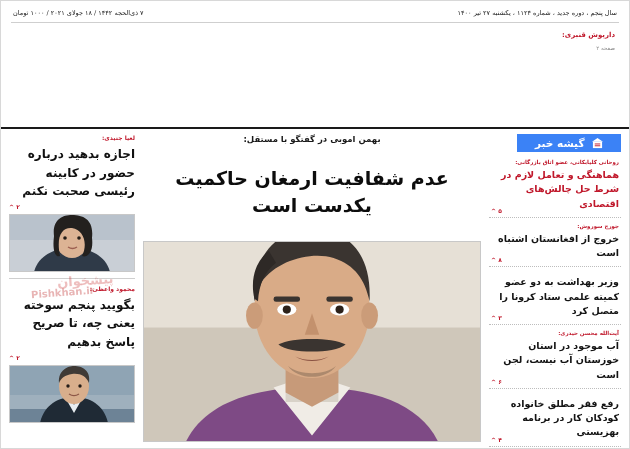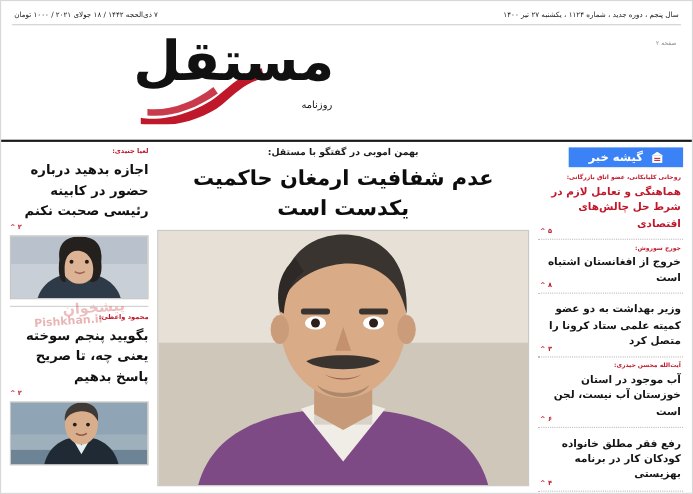--- a/index.html
+++ b/index.html
@@ -180,20 +180,21 @@
     font-weight: bold;
   }
 
   
   .col-center {
     flex: 1;
     direction: rtl;
     display: flex;
     flex-direction: column;
     padding: 0 2px;
+    gap: 16px;
   }
   .c-kicker {
     font-size: 8.5px;
     color: #1a1a1a;
     font-weight: bold;
     text-align: center;
     margin-bottom: 5px;
   }
   .c-headline {
     font-size: 19px;
@@ -286,33 +287,24 @@
   <div class="masthead">
 
     <div class="masthead-topline">
       <span class="tl-right">سال پنجم ، دوره جدید ، شماره ۱۱۲۴ ، یکشنبه ۲۷ تیر ۱۴۰۰</span>
       <span class="tl-left">۷ ذی‌الحجه ۱۴۴۲ / ۱۸ جولای ۲۰۲۱ / ۱۰۰۰ تومان</span>
     </div>
 
     <div class="masthead-body">
 
       <div class="mh-col right">
+        <div class="mh-kicker">داریوش قنبری:</div>
         <div class="mh-sub">صفحه ۲</div>
       </div>
 
-      <div class="mh-logo">
-        <div class="logo-wrap">
-          <svg class="logo-swoosh" viewBox="0 0 120 54">
-            <path d="M4 48 C 22 52, 54 44, 74 28 C 90 15, 100 6, 114 3 L 116 12 C 100 16, 92 24, 78 36 C 58 52, 26 58, 4 54 Z" fill="#c0182b"></path>
-            <path d="M10 40 C 30 42, 52 34, 70 20 L 74 26 C 54 40, 32 48, 10 46 Z" fill="#c0182b" opacity="0.85"></path>
-          </svg>
-          <div class="logo-main">مستقل</div>
-          <div class="logo-small">روزنامه</div>
-        </div>
-      </div>
 
 
     </div>
   </div>
 
   <div class="content">
 
     <div class="col-right">
       <div class="kiosk-head">
         <svg class="k-icon" viewBox="0 0 12 12">

